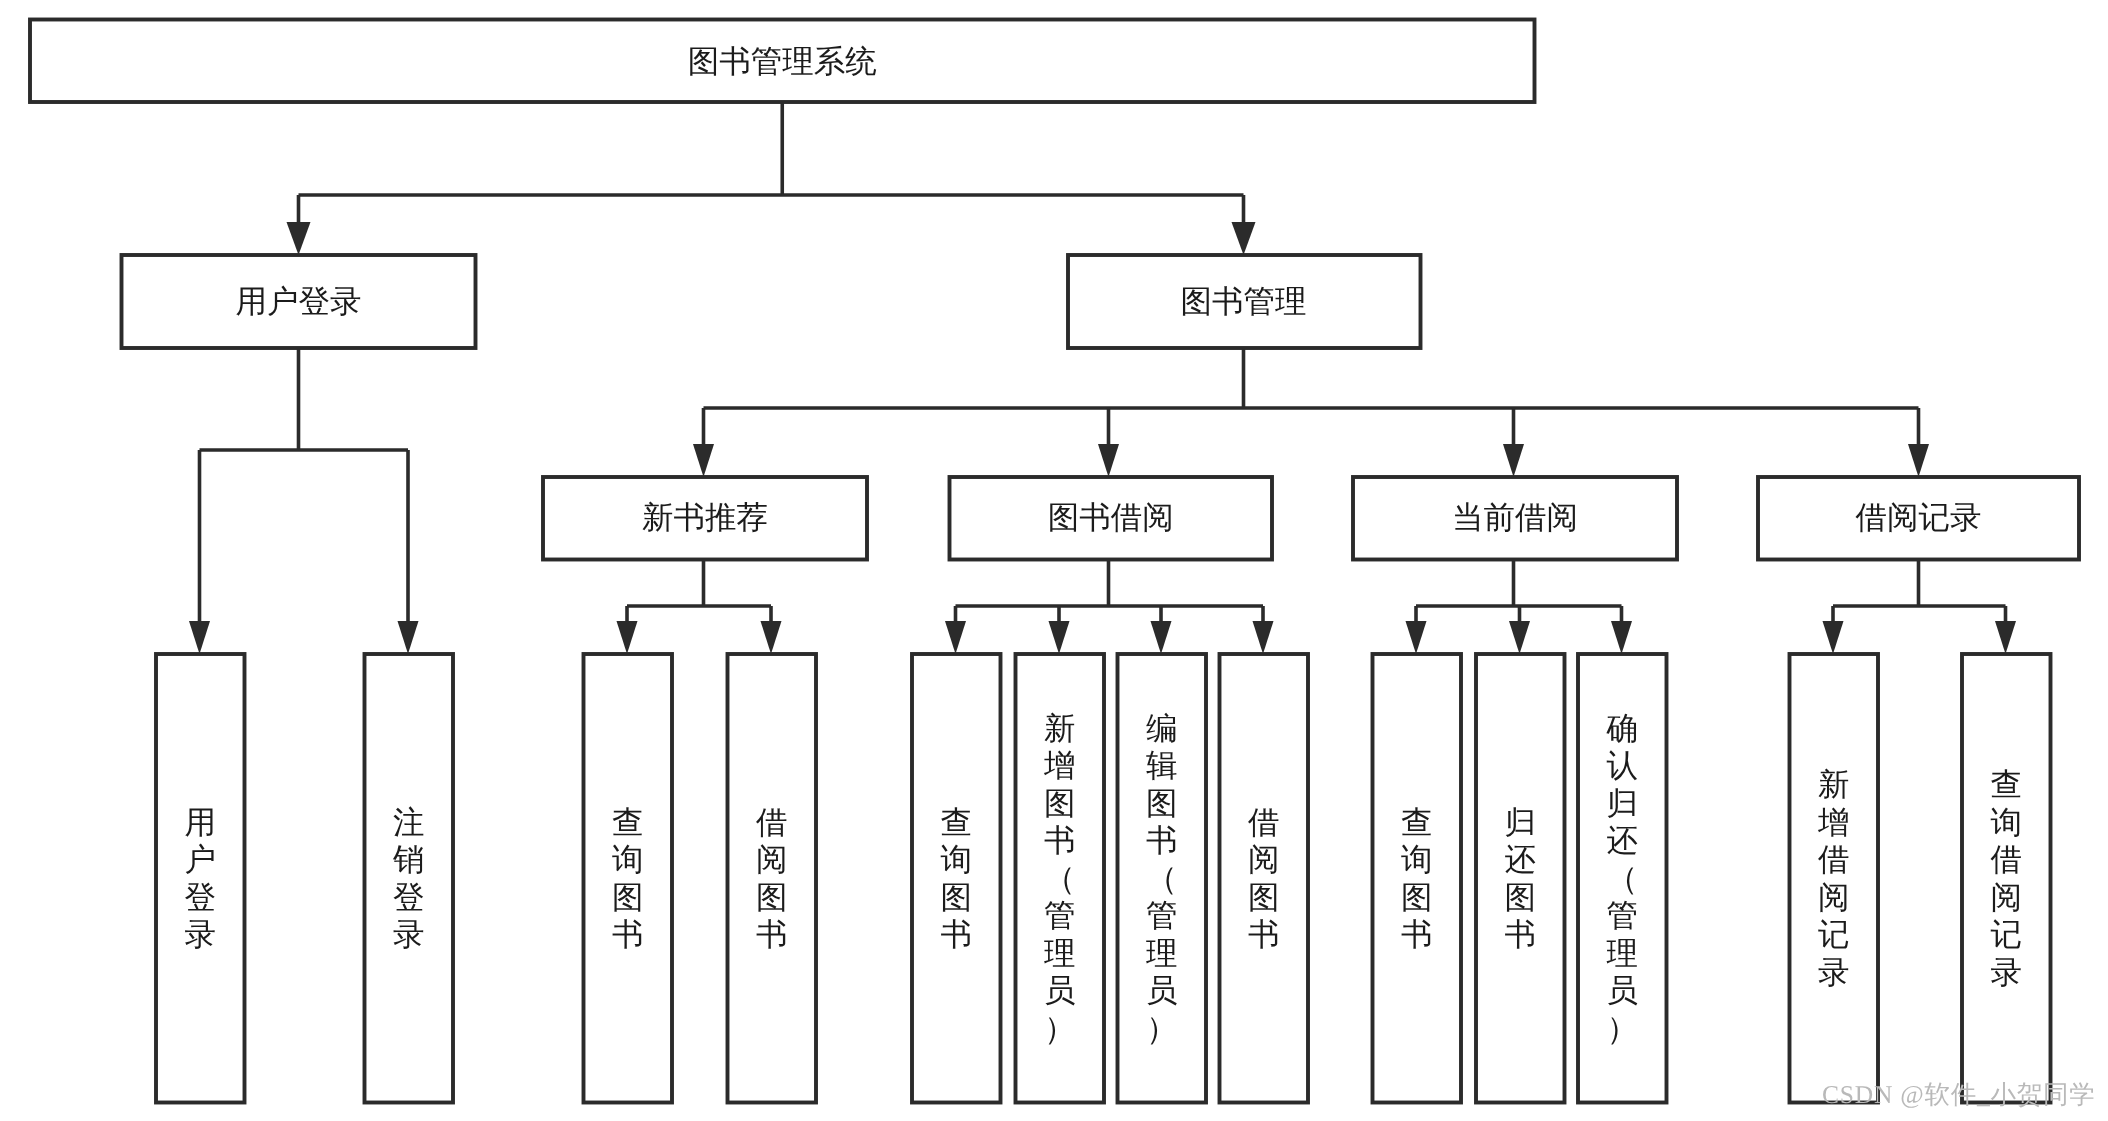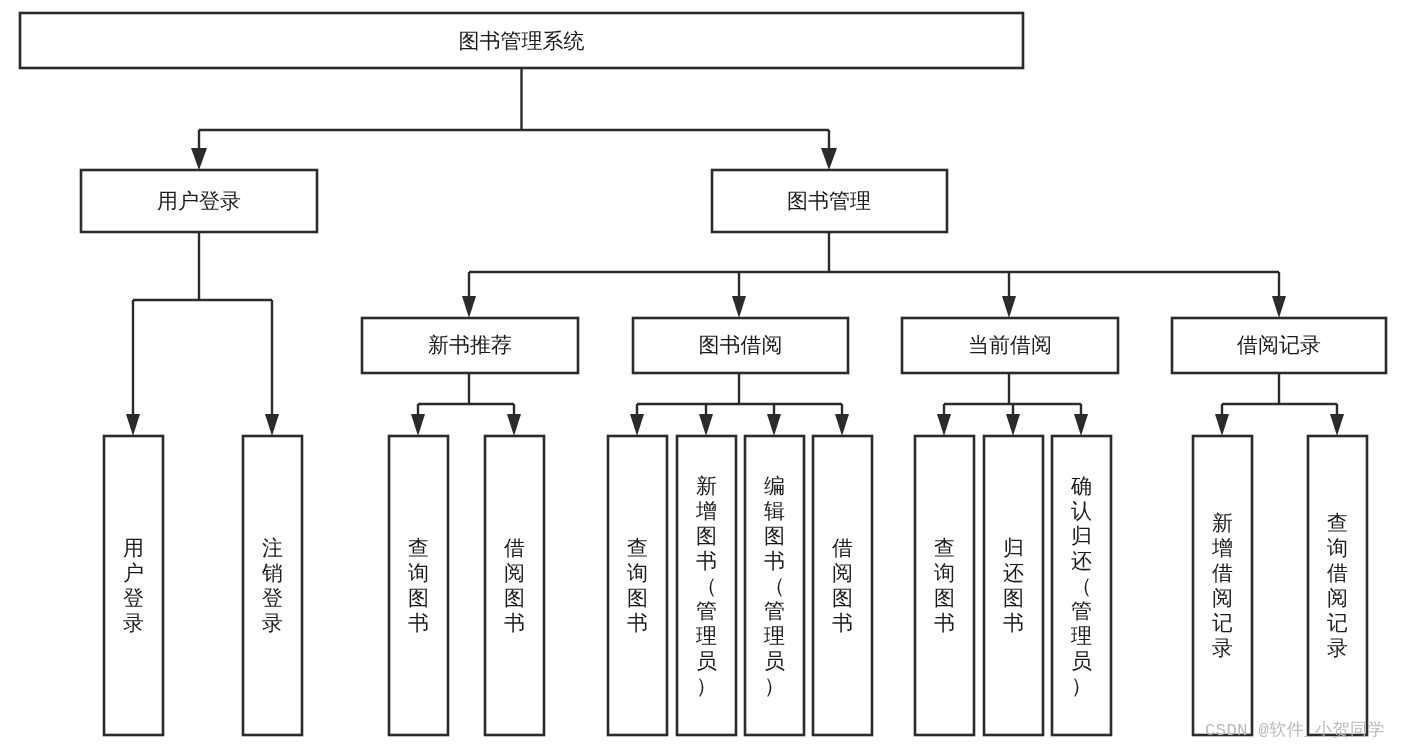--- a/index.html
+++ b/index.html
@@ -49,23 +49,23 @@
     stroke-width: 2.4;
     fill: none;
     stroke-linecap: butt;
   }
   .arrow-head {
     fill: #2b2b2b;
     stroke: none;
   }
   .watermark {
     position: absolute;
-    right: 20px;
+    right: 8px;
     bottom: 6px;
-    font-family: Liberation Mono, monospace;
+    font-family: Liberation Serif, serif;
     font-size: 17px;
     color: #b9b9b9;
     letter-spacing: 0.5px;
     white-space: nowrap;
     user-select: none;
   }
 </style>
 </head>
 <body>
 

